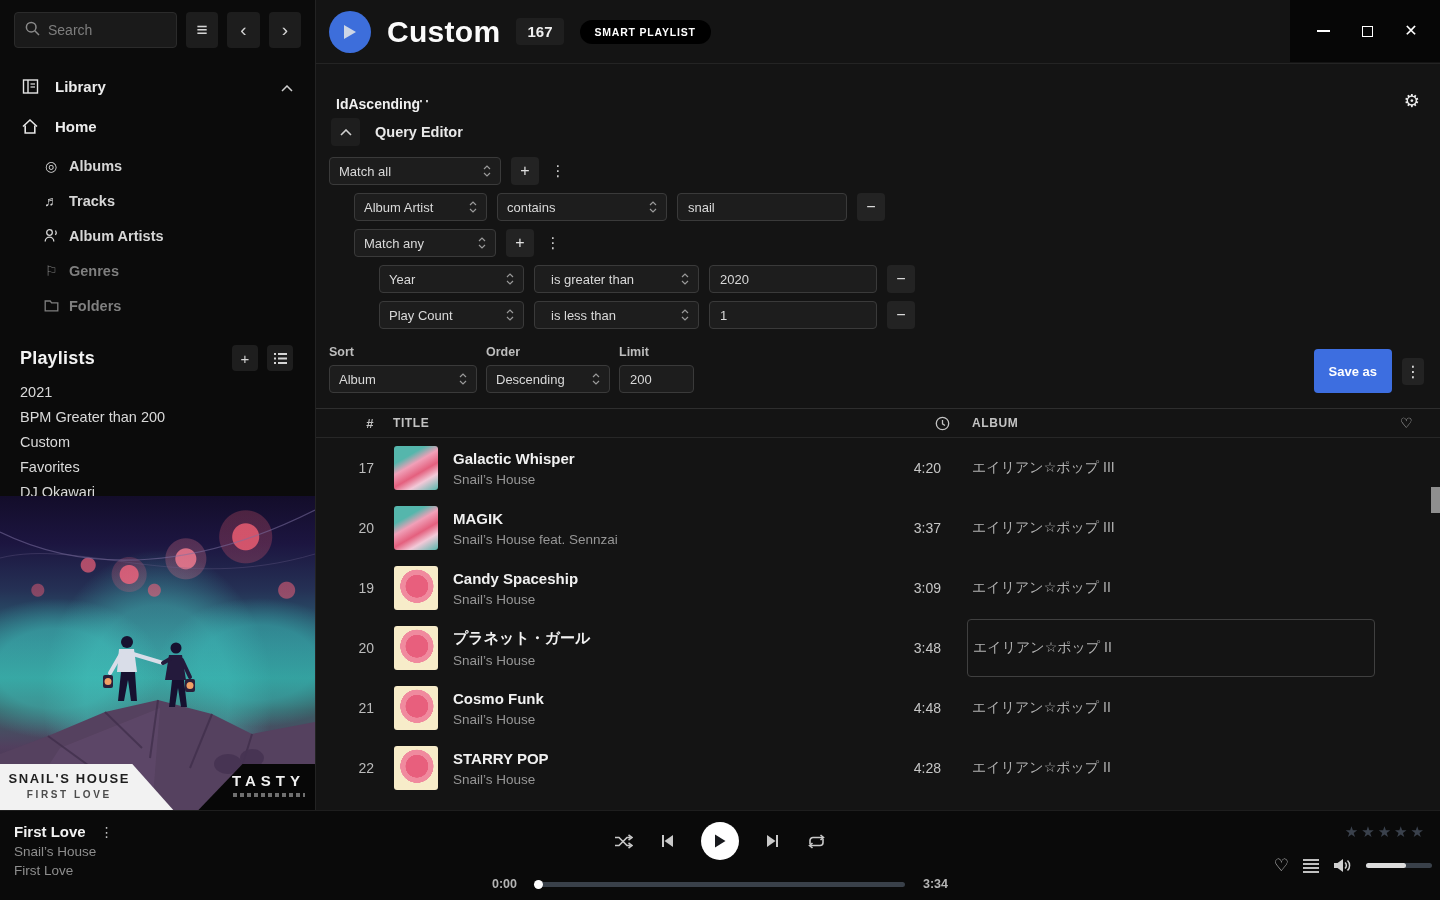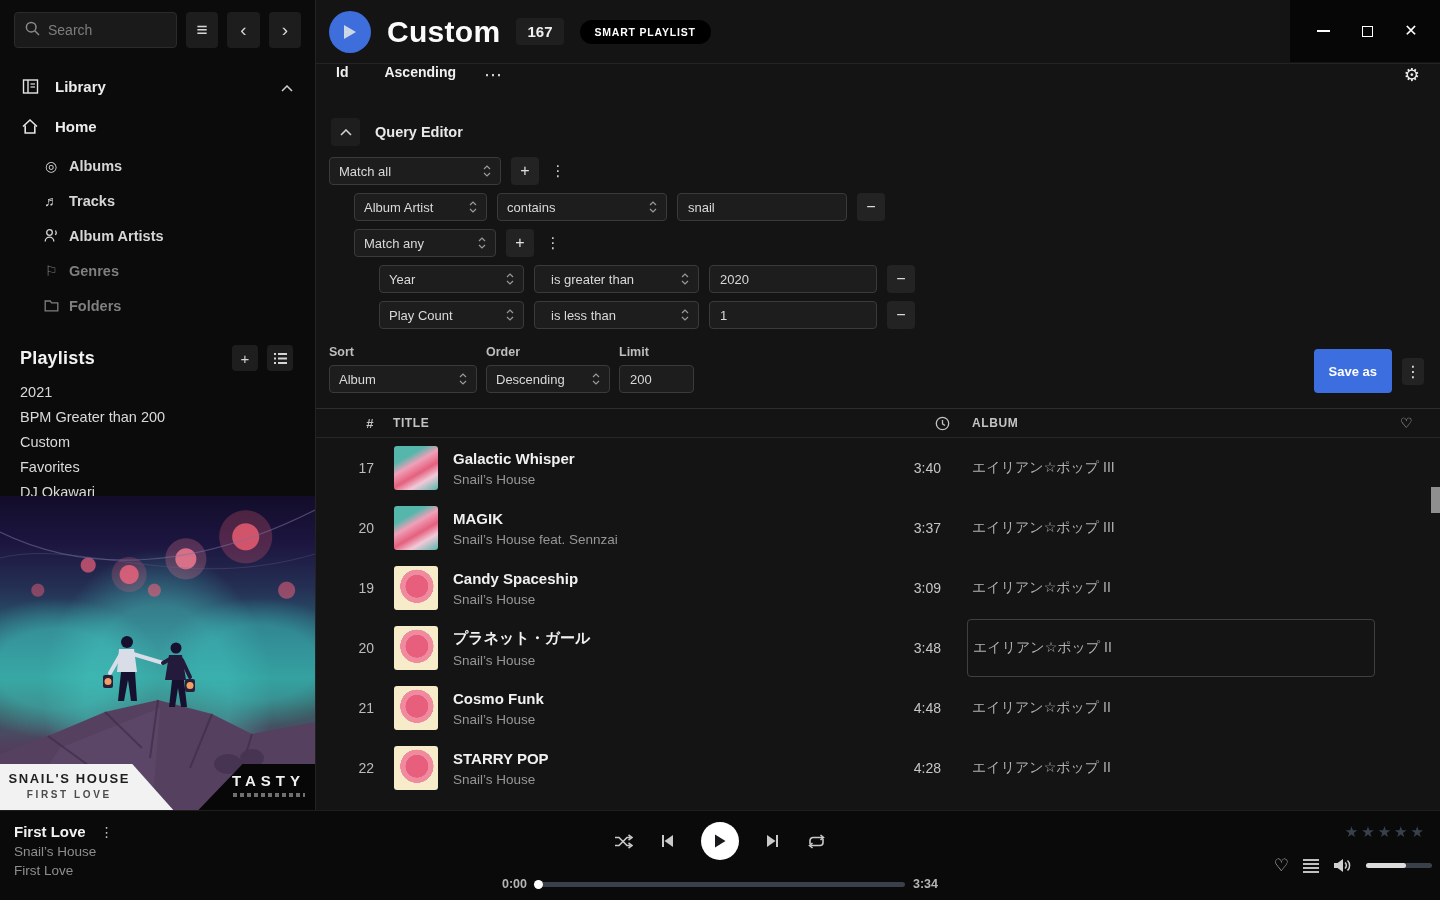--- a/index.html
+++ b/index.html
@@ -61,21 +61,21 @@
   .play-hero { width:42px; height:42px; border-radius:50%; background:#3d6edb; display:flex; align-items:center; justify-content:center; cursor:pointer; flex:0 0 auto; }
   .m-title { font-size:30px; font-weight:800; letter-spacing:.3px; color:#fbfbfb; }
   .count-badge { background:#1f1f1f; border-radius:4px; padding:5px 11px; font-size:15px; font-weight:700; color:#f0f0f0; }
   .smart-badge { background:#000; border-radius:13px; padding:6px 15px; font-size:10.5px; font-weight:800; letter-spacing:.8px; color:#fff; }
   .win-ctrls { position:absolute; right:0; top:0; height:62px; display:flex; align-items:center; gap:30px; padding:0 22px; z-index:3; }
   .wc { width:14px; height:14px; display:flex; align-items:center; justify-content:center; cursor:pointer; color:#fff; }
   .wc-min { width:13px; height:2px; background:#fff; }
   .wc-max { width:11px; height:11px; border:1.5px solid #fff; }
   .wc-close { font-size:16px; line-height:1; }
 
-  .m-toolbar { height:48px; display:flex; align-items:flex-start; gap:36px; padding:0 20px 0 20px; position:relative; }
+  .m-toolbar { height:48px; display:flex; align-items:flex-end; padding:0 20px 0 20px; position:relative; }
   .tb-sort { font-size:14px; font-weight:700; color:#f0f0f0; cursor:pointer; }
   .tb-more { font-size:18px; color:#d9d9d9; letter-spacing:2px; cursor:pointer; margin-left:-8px; }
   .tb-gear { margin-left:auto; font-size:18px; color:#ededed; cursor:pointer; }
 
   .qe-head { display:flex; align-items:center; gap:15px; padding-left:15px; margin-top:6px; }
   .qe-collapse { width:29px; height:28px; background:#1e1e1e; border-radius:4px; display:flex; align-items:center; justify-content:center; cursor:pointer; }
   .qe-title { font-size:14.5px; font-weight:600; color:#e9e9e9; }
 
   .qe-body { padding-left:13px; margin-top:11px; }
   .q-row { display:flex; align-items:center; gap:10px; margin-bottom:8px; }
@@ -124,21 +124,21 @@
   
   .playerbar { position:absolute; left:0; top:810px; width:1440px; height:90px; background:#0a0a0a; border-top:1px solid #1e1e1e; z-index:4; }
   .pb-left { position:absolute; left:14px; top:12px; }
   .pb-t1 { display:flex; align-items:center; gap:14px; }
   .pb-title { font-size:15px; font-weight:700; color:#f2f2f2; }
   .pb-kebab { color:#bdbdbd; font-size:14px; cursor:pointer; }
   .pb-sub { font-size:13.5px; color:#8e8e8e; margin-top:4px; }
   .pb-center { position:absolute; left:720px; top:11px; transform:translateX(-50%); display:flex; align-items:center; gap:27px; }
   .pc-ic { cursor:pointer; display:flex; align-items:center; }
   .play-main { width:38px; height:38px; border-radius:50%; background:#fff; display:flex; align-items:center; justify-content:center; cursor:pointer; } 
-  .pb-prog-row { position:absolute; left:720px; transform:translateX(-50%); top:66px; display:flex; align-items:center; gap:8px; }
+  .pb-prog-row { position:absolute; left:720px; transform:translateX(-50%); top:66px; display:flex; align-items:center; gap:18px; }
   .pb-time { font-size:12.5px; color:#b5b5b5; font-weight:600; }
   .prog-track { width:370px; height:5px; background:#394049; border-radius:3px; position:relative; cursor:pointer; }
   .prog-thumb { position:absolute; left:-1px; top:-2px; width:9px; height:9px; background:#fff; border-radius:50%; }
   .pb-right-stars { position:absolute; right:16px; top:12px; display:flex; gap:3px; cursor:pointer; }
   .star { color:#3a414c; font-size:15px; }
   .pb-right-ctrls { position:absolute; right:8px; top:44px; display:flex; align-items:center; gap:14px; }
   .pr-ic { cursor:pointer; display:flex; align-items:center; color:#c0c0c0; }
   .heart-g { font-size:17px; color:#c0c0c0; }
   .vol-track { width:66px; height:5px; background:#394049; border-radius:3px; position:relative; cursor:pointer; }
   .vol-fill { position:absolute; left:0; top:0; height:5px; width:60%; background:#dcdcdc; border-radius:3px; }
@@ -482,21 +482,21 @@
     <div class="tlist">
       <div class="tgrid trow">
         <div class="td-num">17</div>
         <div class="td-art">
             <div class="art art-iii"></div>
           </div>
         <div class="td-title">
           <div class="tt-main">Galactic Whisper</div>
           <div class="tt-sub">Snail’s House</div>
         </div>
-        <div class="td-time">3:40</div>
+        <div class="td-time">4:20</div>
         <div class="td-album">エイリアン☆ポップ III</div>
         <div></div>
       </div>
       <div class="tgrid trow">
         <div class="td-num">20</div>
         <div class="td-art">
             <div class="art art-iii"></div>
           </div>
         <div class="td-title">
           <div class="tt-main">MAGIK</div>

